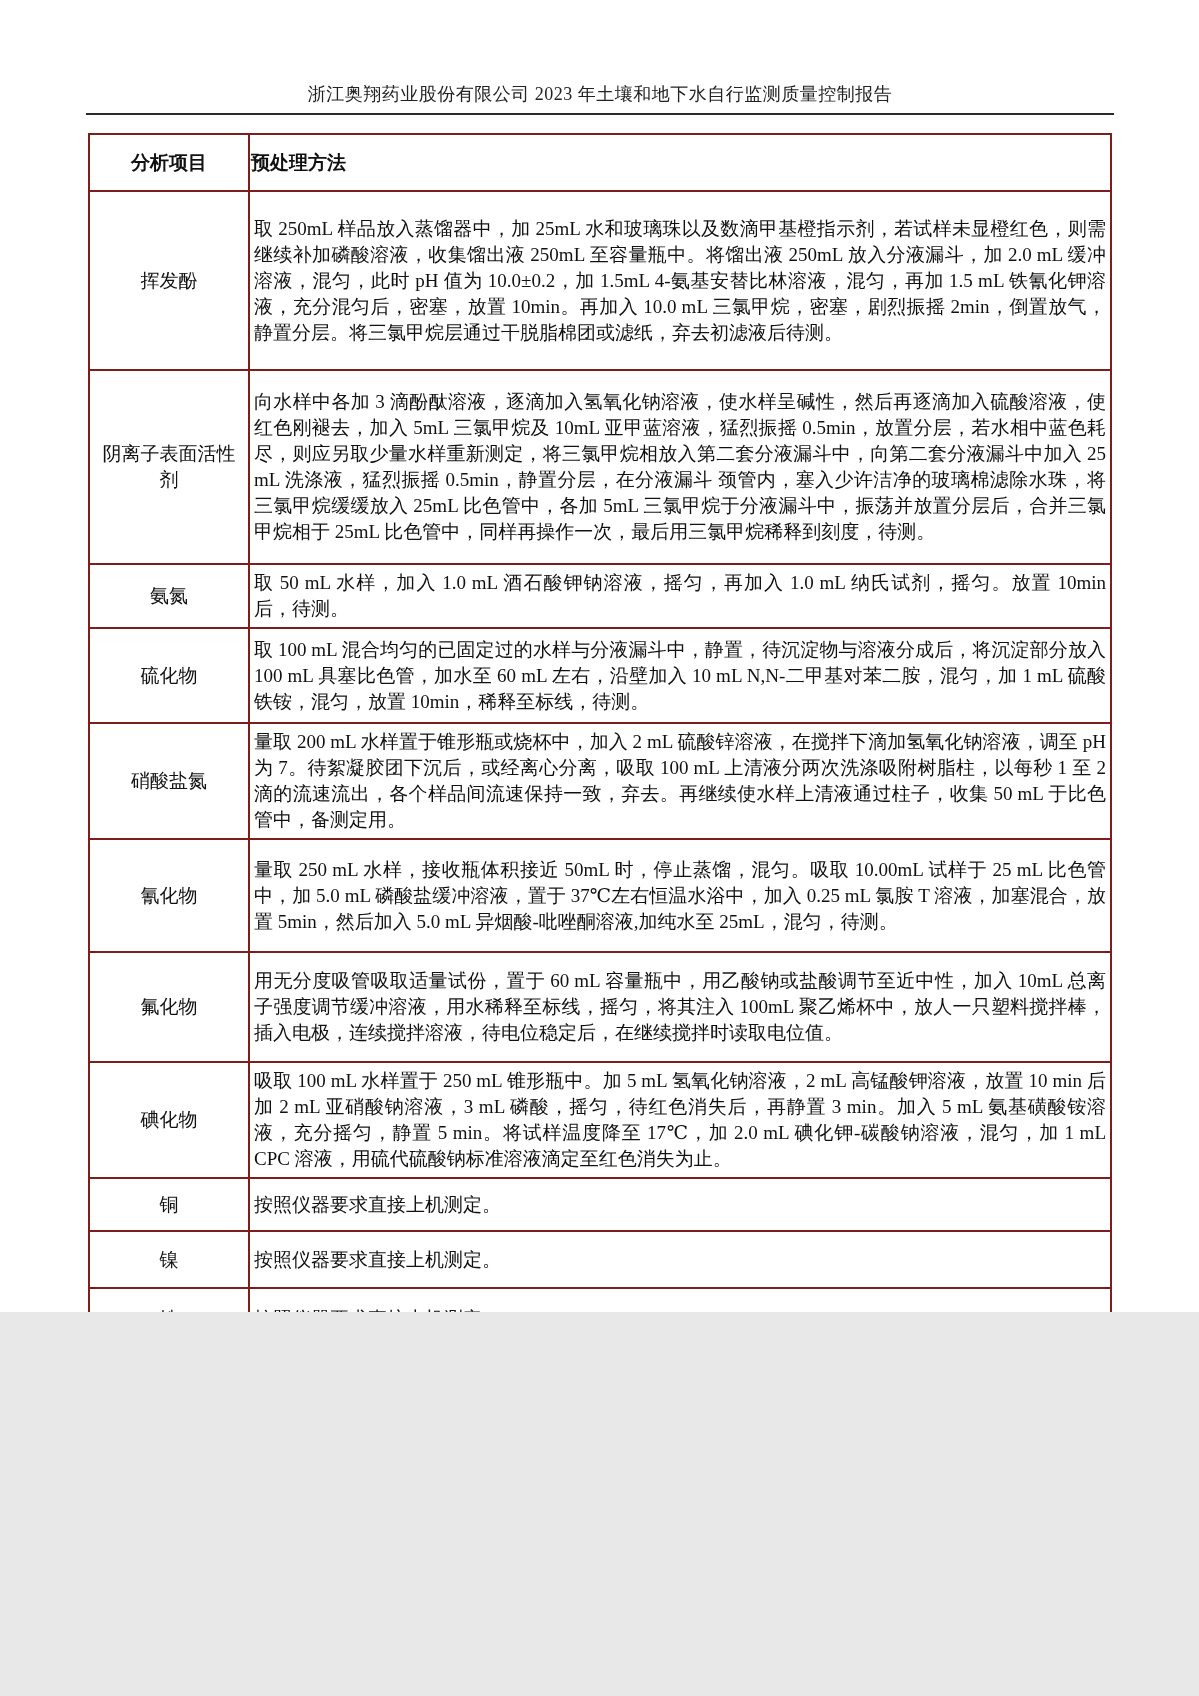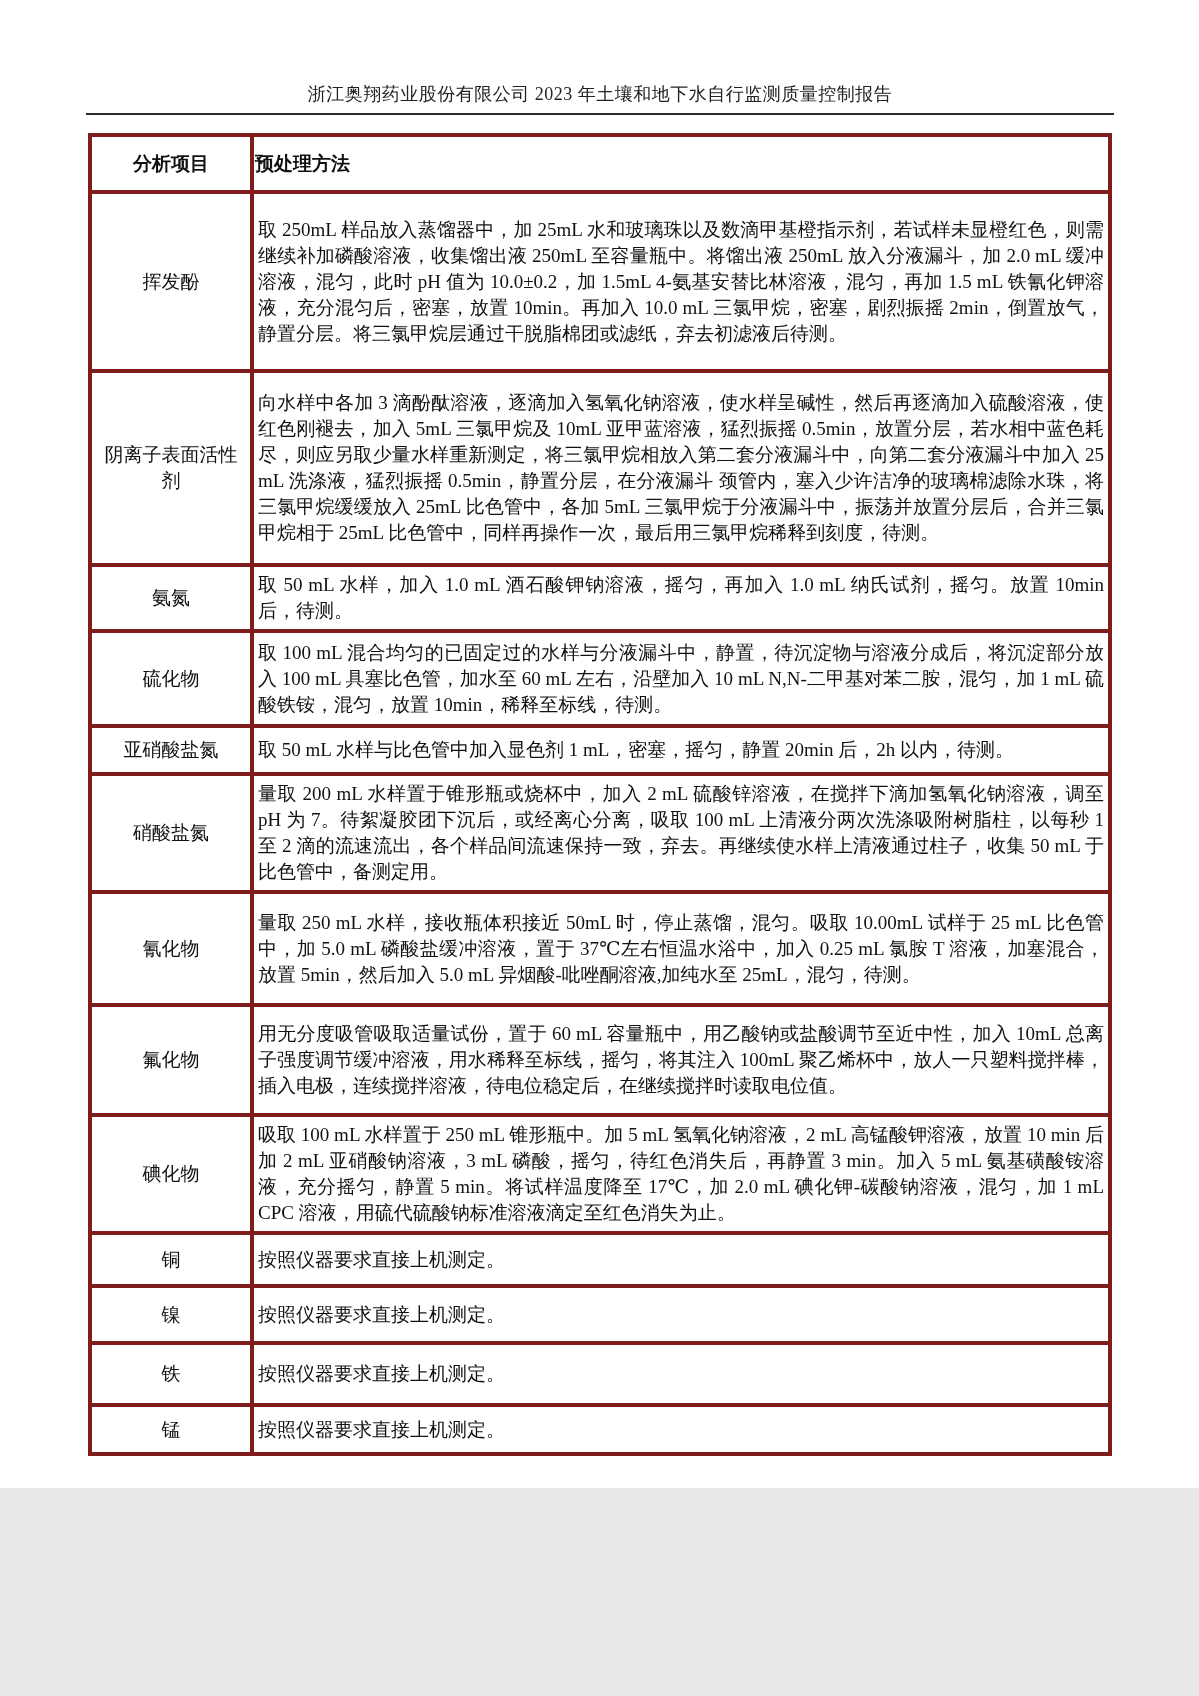--- a/index.html
+++ b/index.html
@@ -1,18 +1,18 @@
 <!DOCTYPE html>
 <html lang="zh"><head>
 <meta charset="utf-8">
 <style>
   html,body{margin:0;padding:0;background:#e8e8e8;}
   .page{
     position:relative;
-    width:1199px;height:1488px;
+    width:1199px;height:1312px;
     background:#ffffff;
     margin:0 auto;
     font-family:"Liberation Serif","DejaVu Serif",serif;
     color:#1b1b1b;
     overflow:hidden;
   }
   .doc-header{
     position:absolute;top:82px;left:88px;width:1024px;
     text-align:center;
     font-size:18px;
@@ -26,21 +26,21 @@
   }
   .table-wrap{
     position:absolute;top:133px;left:88px;width:1024px;
   }
   table.main{
     width:100%;
     border-collapse:collapse;
     table-layout:fixed;
   }
   table.main td,table.main th{
-    border:4px solid #7f1d1d;
+    border:2px solid #7f1d1d;
     vertical-align:middle;
     font-size:19px;
     line-height:26px;
     color:#111;
   }
   th.col-item,td.cell-item{
     width:140px;
     text-align:center;
     padding:4px 9px;
   }
@@ -96,24 +96,20 @@
           <td class="cell-method">向水样中各加 3 滴酚酞溶液，逐滴加入氢氧化钠溶液，使水样呈碱性，然后再逐滴加入硫酸溶液，使红色刚褪去，加入 5mL 三氯甲烷及 10mL 亚甲蓝溶液，猛烈振摇 0.5min，放置分层，若水相中蓝色耗尽，则应另取少量水样重新测定，将三氯甲烷相放入第二套分液漏斗中，向第二套分液漏斗中加入 25 mL 洗涤液，猛烈振摇 0.5min，静置分层，在分液漏斗 颈管内，塞入少许洁净的玻璃棉滤除水珠，将三氯甲烷缓缓放入 25mL 比色管中，各加 5mL 三氯甲烷于分液漏斗中，振荡并放置分层后，合并三氯甲烷相于 25mL 比色管中，同样再操作一次，最后用三氯甲烷稀释到刻度，待测。</td>
         </tr>
         <tr style="height:55px;">
           <td class="cell-item">氨氮</td>
           <td class="cell-method">取 50 mL 水样，加入 1.0 mL 酒石酸钾钠溶液，摇匀，再加入 1.0 mL 纳氏试剂，摇匀。放置 10min 后，待测。</td>
         </tr>
         <tr style="height:95px;">
           <td class="cell-item">硫化物</td>
           <td class="cell-method">取 100 mL 混合均匀的已固定过的水样与分液漏斗中，静置，待沉淀物与溶液分成后，将沉淀部分放入 100 mL 具塞比色管，加水至 60 mL 左右，沿壁加入 10 mL N,N-二甲基对苯二胺，混匀，加 1 mL 硫酸铁铵，混匀，放置 10min，稀释至标线，待测。</td>
         </tr>
-        <tr style="height:48px;">
-          <td class="cell-item">亚硝酸盐氮</td>
-          <td class="cell-method">取 50 mL 水样与比色管中加入显色剂 1 mL，密塞，摇匀，静置 20min 后，2h 以内，待测。</td>
-        </tr>
         <tr style="height:114px;">
           <td class="cell-item">硝酸盐氮</td>
           <td class="cell-method">量取 200 mL 水样置于锥形瓶或烧杯中，加入 2 mL 硫酸锌溶液，在搅拌下滴加氢氧化钠溶液，调至 pH 为 7。待絮凝胶团下沉后，或经离心分离，吸取 100 mL 上清液分两次洗涤吸附树脂柱，以每秒 1 至 2 滴的流速流出，各个样品间流速保持一致，弃去。再继续使水样上清液通过柱子，收集 50 mL 于比色管中，备测定用。</td>
         </tr>
         <tr style="height:113px;">
           <td class="cell-item">氰化物</td>
           <td class="cell-method">量取 250 mL 水样，接收瓶体积接近 50mL 时，停止蒸馏，混匀。吸取 10.00mL 试样于 25 mL 比色管中，加 5.0 mL 磷酸盐缓冲溶液，置于 37℃左右恒温水浴中，加入 0.25 mL 氯胺 T 溶液，加塞混合，放置 5min，然后加入 5.0 mL 异烟酸-吡唑酮溶液,加纯水至 25mL，混匀，待测。</td>
         </tr>
         <tr style="height:110px;">
           <td class="cell-item">氟化物</td>

